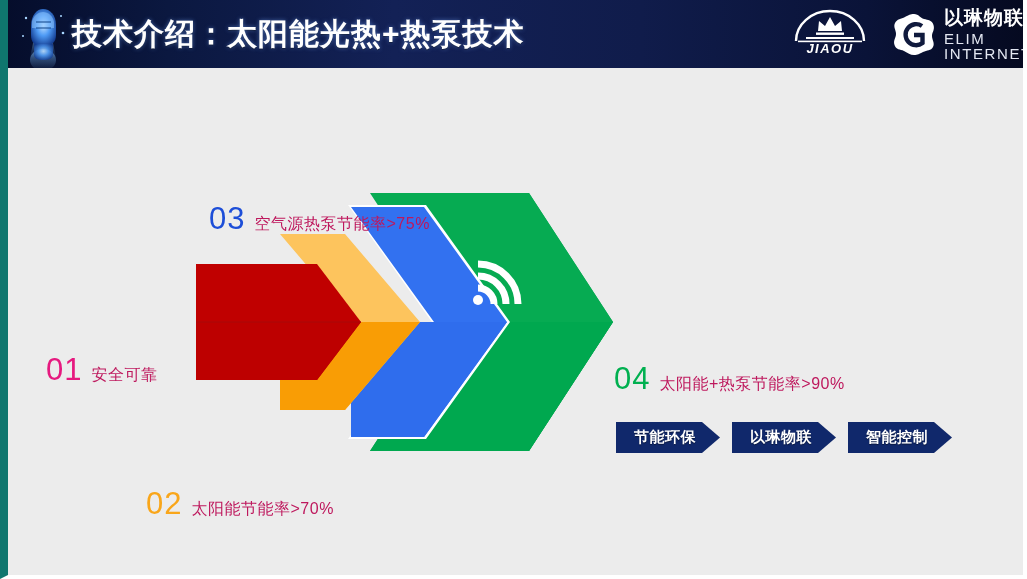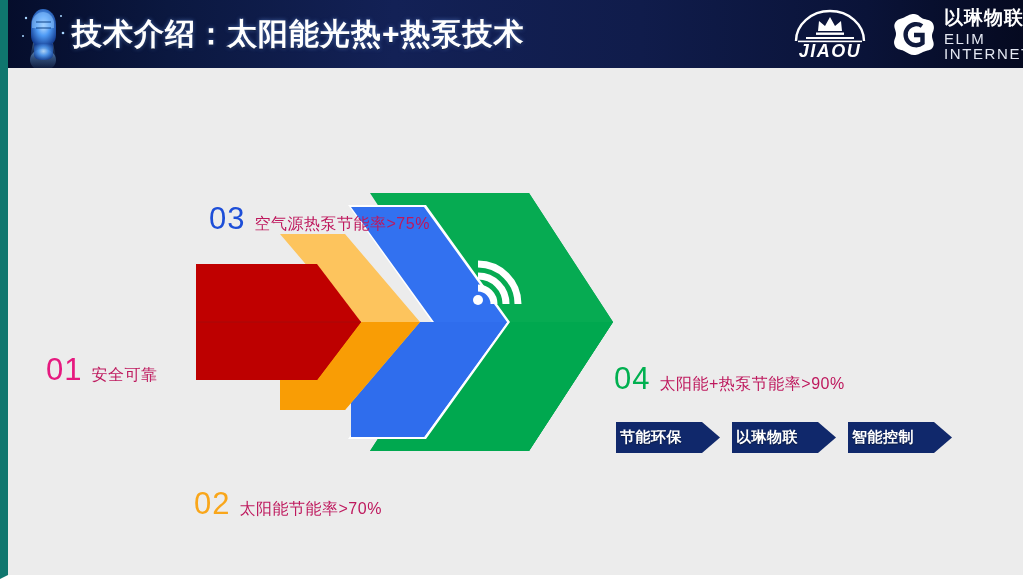--- a/index.html
+++ b/index.html
@@ -36,57 +36,57 @@
     letter-spacing:1px;
     text-shadow:0 0 4px rgba(120,170,255,.55), 0 1px 1px rgba(0,0,0,.6);
     white-space:nowrap;
   }
 
   
   #logo-jiaou{position:absolute;left:784px;top:7px;width:84px;height:54px;}
   #logo-jiaou .arcwrap{position:relative;width:84px;height:36px;}
   #logo-jiaou .jiaou-text{
     position:absolute;left:0;top:34px;width:84px;text-align:center;
-    color:#ffffff;font-size:18px;font-weight:bold;font-style:italic;letter-spacing:1.5px;
+    color:#ffffff;font-size:13px;font-weight:bold;font-style:italic;letter-spacing:1.5px;
   }
   #logo-elim{position:absolute;left:888px;top:9px;width:128px;height:50px;display:flex;align-items:center;gap:8px;}
   #logo-elim .gmark{width:44px;height:44px;flex:none;}
   #logo-elim .etxt{display:flex;flex-direction:column;justify-content:center;line-height:1;}
   #logo-elim .ecn{color:#ffffff;font-size:19px;font-weight:bold;letter-spacing:1px;}
   #logo-elim .een{color:#e3e7f2;font-size:15px;letter-spacing:1.6px;margin-top:4px;}
 
   
   #diagram{position:absolute;left:0;top:68px;width:1023px;height:507px;}
   #chev-svg{position:absolute;left:0;top:0;}
 
   
   .lbl{position:absolute;display:flex;align-items:baseline;white-space:nowrap;}
   .lbl .num{font-size:31px;font-weight:400;letter-spacing:1px;}
   .lbl .txt{font-size:16px;color:#be185d;margin-left:9px;letter-spacing:.5px;}
 
   #lbl01{left:38px;top:284px;}
   #lbl01 .num{color:#e6197f;}
-  #lbl02{left:138px;top:418px;margin-left:48px;}
+  #lbl02{left:138px;top:418px;}
   #lbl02 .num{color:#f9a61a;}
   #lbl03{left:201px;top:133px;}
   #lbl03 .num{color:#1d4ed8;}
   #lbl04{left:606px;top:293px;}
   #lbl04 .num{color:#00b050;}
 
   
   #badges{position:absolute;left:608px;top:354px;display:flex;gap:12px;}
   .badge{
     position:relative;height:31px;width:104px;
     background:#10286b;
     clip-path:polygon(0 0,86px 0,104px 50%,86px 100%,0 100%);
     display:flex;align-items:center;
   }
   .badge span{
     color:#ffffff;font-size:15px;font-weight:bold;letter-spacing:.5px;
-    padding-left:4px;
+    padding-left:18px;
     text-shadow:0 1px 1px rgba(0,0,0,.45);
   }
 </style>
 </head>
 <body>
 
 <div id="slide">
 
   <div id="header">
 

